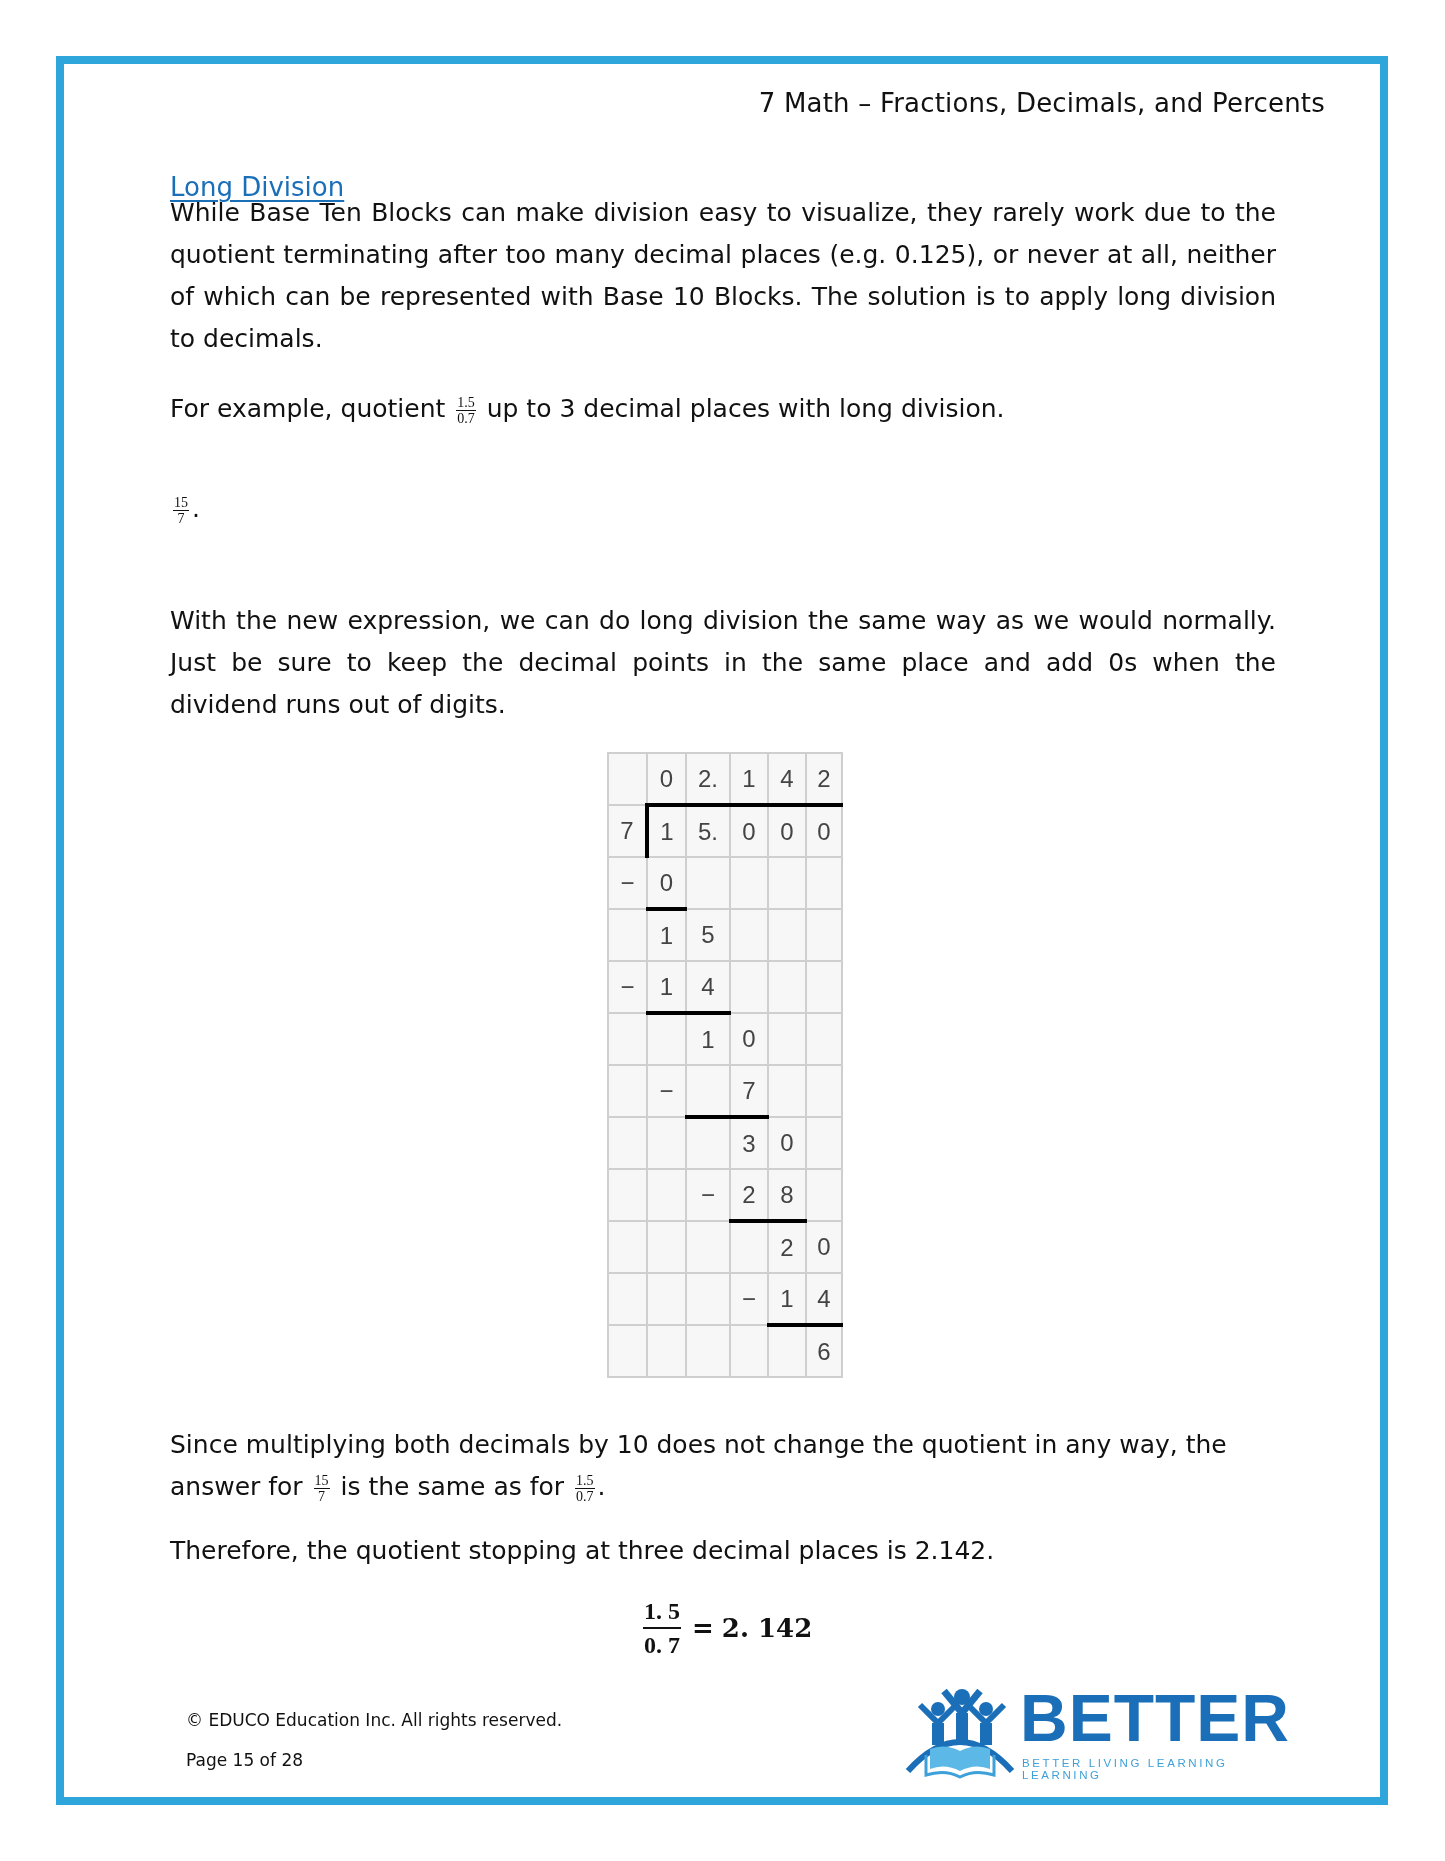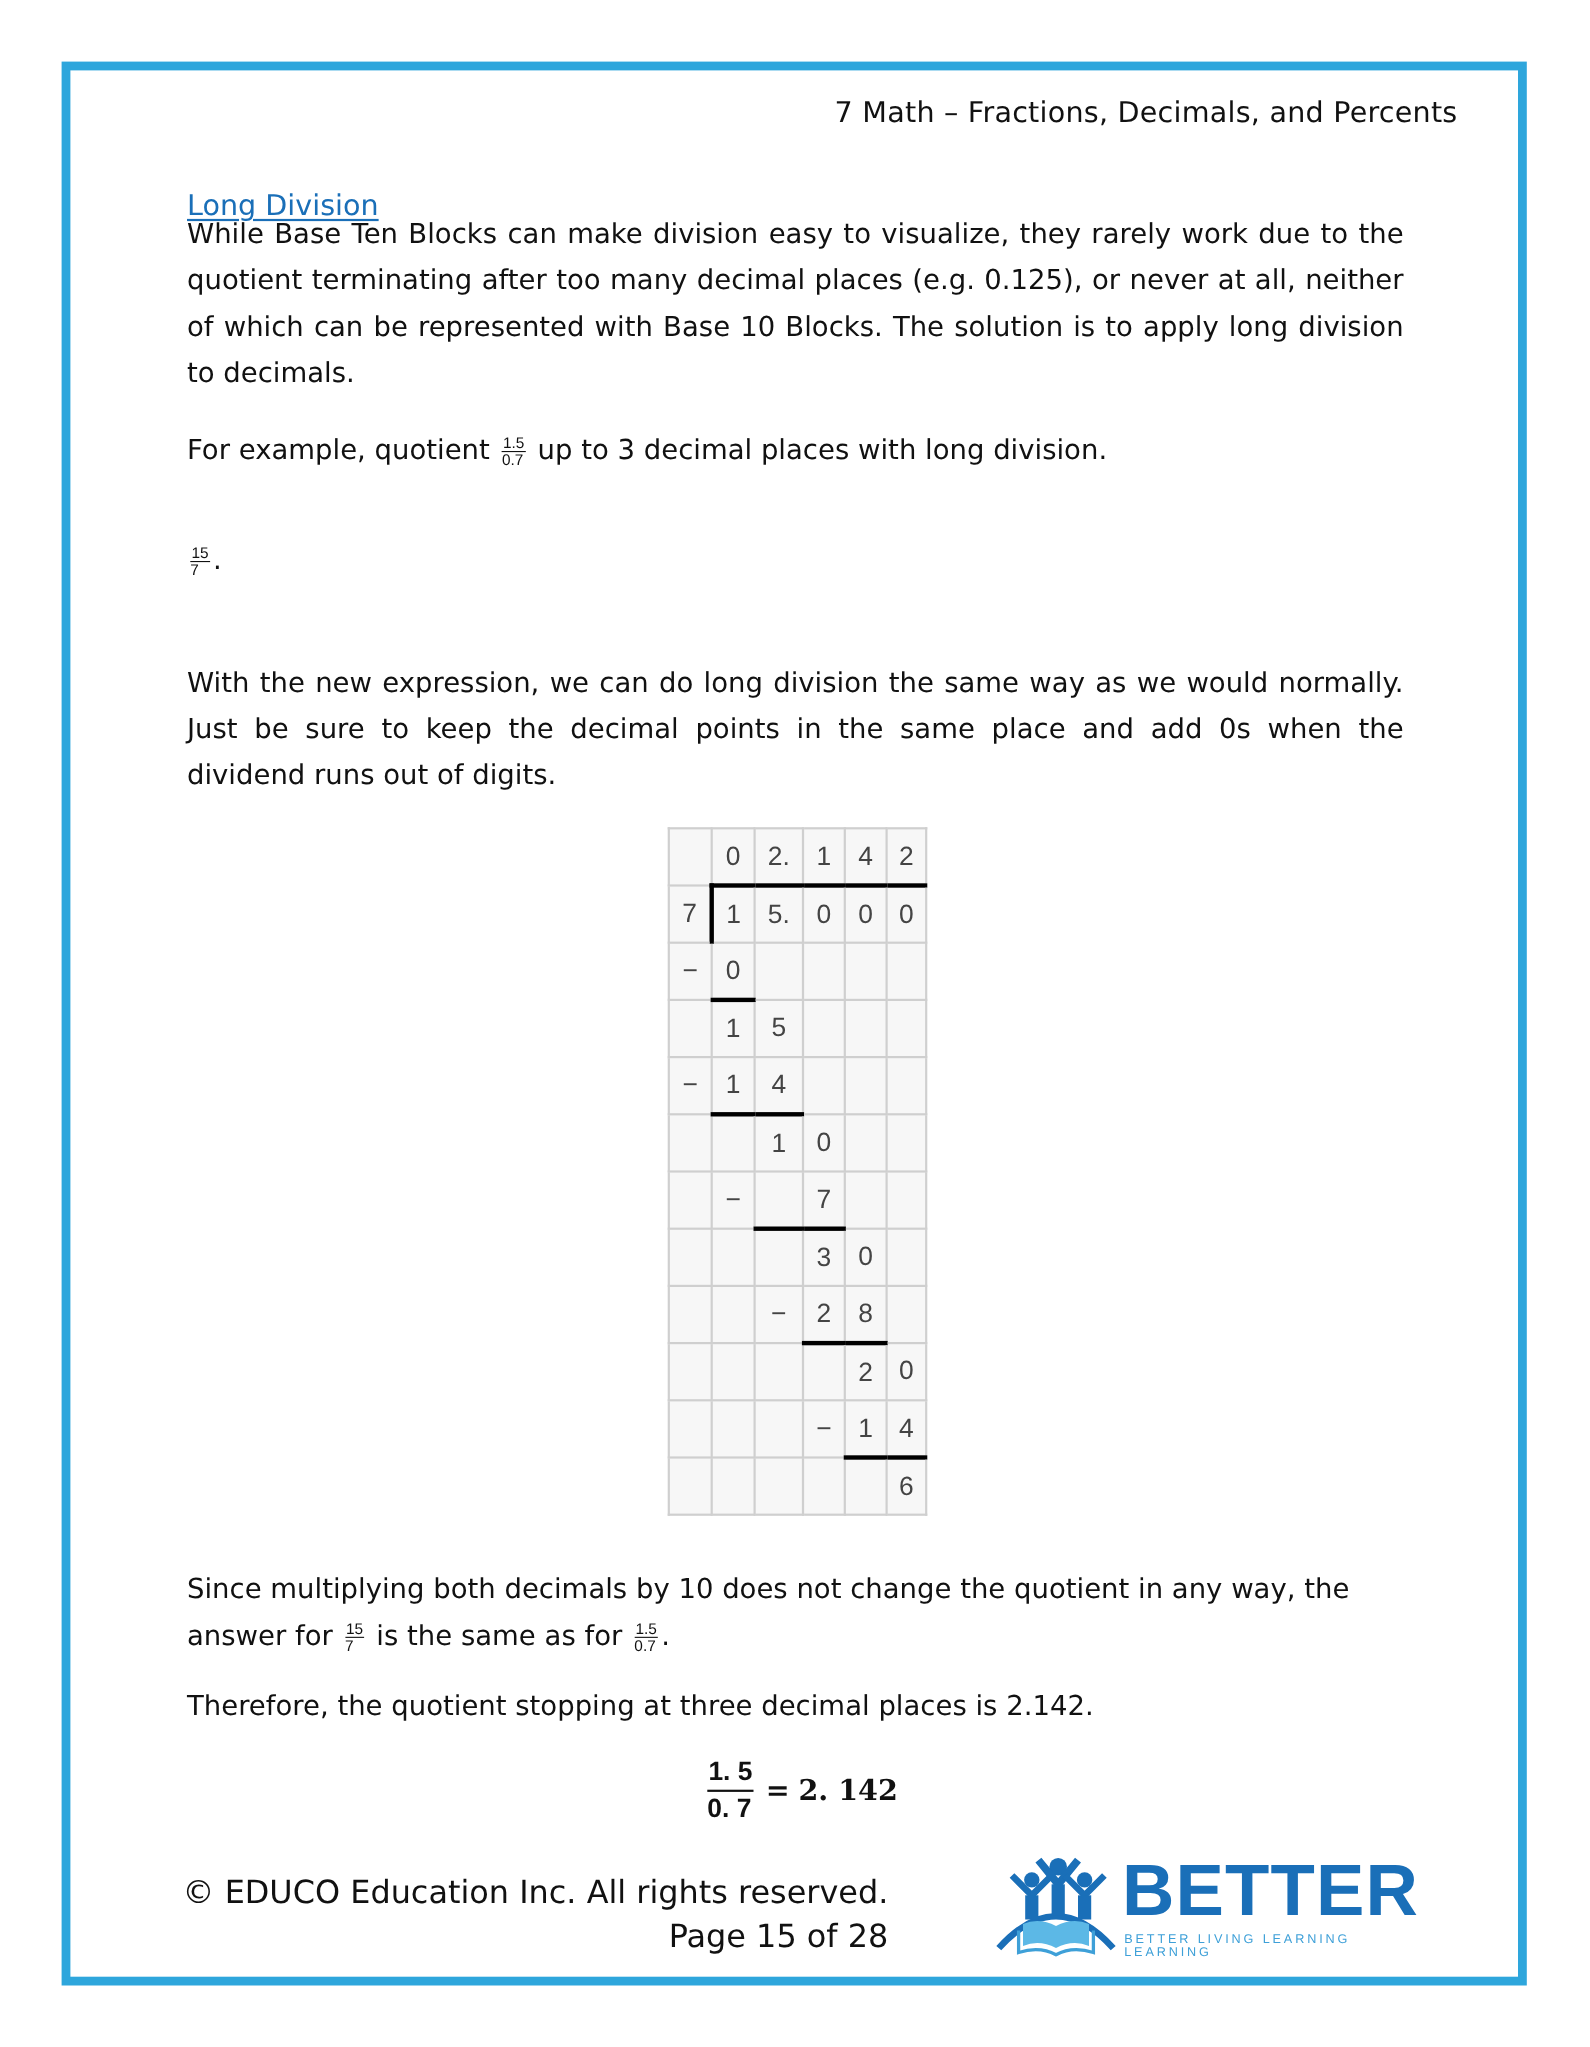--- a/index.html
+++ b/index.html
@@ -5,38 +5,38 @@
     html, body { margin:0; padding:0; background:#ffffff; }
     body { width:1445px; height:1861px; position:relative; overflow:hidden;
       font-family:"DejaVu Sans", sans-serif; color:#111; }
     .frame { position:absolute; left:56px; top:56px; width:1316px; height:1733px;
       border:8px solid #2ea6dc; background:#fff; }
     .hdr { position:absolute; right:120px; top:88px; font-size:26px; letter-spacing:0.2px; }
     .h1 { position:absolute; left:170px; top:172px; font-size:26px; color:#1a6fb8;
       text-decoration:underline; text-decoration-thickness:2px; text-underline-offset:4px; }
     .para { position:absolute; left:170px; width:1106px; font-size:25px; line-height:42px;
       text-align:justify; }
-    .frac { display:inline-block; vertical-align:middle; 
-      font-family:Liberation Sans, sans-serif; font-size:14px; line-height:15px; margin:0 3px; }
+    .frac { display:inline-block; vertical-align:middle; text-align:center;
+      font-family:Liberation Serif, serif; font-size:14px; line-height:15px; margin:0 3px; }
     .frac .num { display:block; border-bottom:1.5px solid #111; padding:0 1px; }
     .frac .den { display:block; }
     .ld { position:absolute; left:607px; top:752px; border-collapse:collapse;
       font-family:"Liberation Sans", sans-serif; font-size:24px; color:#444; }
     .ld td { border:2px solid #cfcfcf; background:#f7f7f7; height:49px; text-align:center;
       padding:0; }
     .ld td.w0 { width:36px; } .ld td.w1 { width:36px; } .ld td.w2 { width:42px; }
     .ld td.w3 { width:36px; } .ld td.w4 { width:36px; } .ld td.w5 { width:34px; }
     .ld td.bt { border-top:4px solid #000; }
     .ld td.bl { border-left:4px solid #000; }
     .final { position:absolute; left:640px; top:1595px; font-family:"DejaVu Serif", serif;
       font-weight:bold; font-size:26px; display:flex; align-items:center; }
     .final .frac { font-size:24px; line-height:32px; }
     .final .frac .num { border-bottom:2.5px solid #111; }
     .final .eq { margin:0 8px; }
-    .foot { position:absolute; left:166px; top:1700px; font-size:29px; line-height:40px;text-align:right; }
+    .foot { position:absolute; left:186px; top:1700px; font-size:17px; line-height:40px; }
     .logo { position:absolute; left:900px; top:1683px; width:360px; height:100px; }
     .logo-text { position:absolute; left:120px; top:2px; font-family:"Liberation Sans", sans-serif;
       font-size:66px; font-weight:bold; color:#1a6fb8; letter-spacing:1px; line-height:66px; }
     .logo-tag { position:absolute; left:122px; top:74px; font-family:"Liberation Sans", sans-serif;
       font-size:11.5px; letter-spacing:2.6px; color:#3ea0d8; }
   </style>
 </head>
 <body>
 
 <div class="frame"></div>

